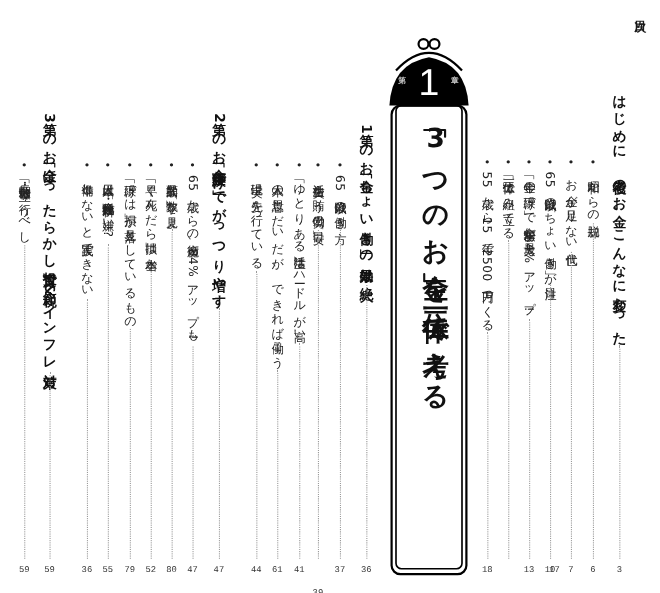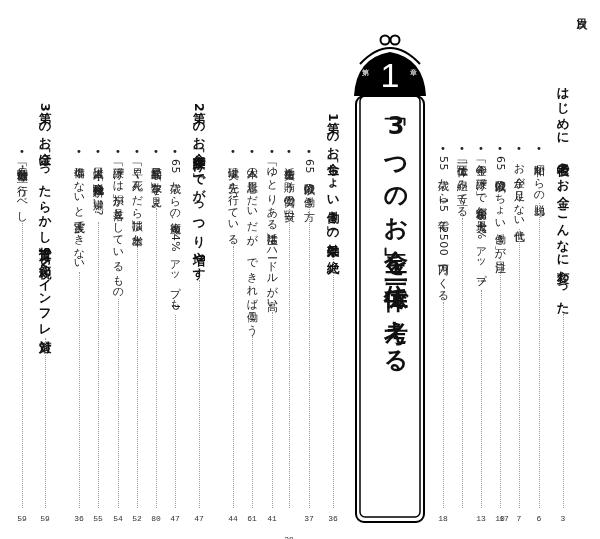--- a/index.html
+++ b/index.html
@@ -160,21 +160,21 @@
   <span class="vt item">「早く死んだら損」は本当か</span>
   <span class="leader"></span>
 </div>
 <div class="pnum" style="left:125px;">52</div>
 
 <div class="col" style="left:108px; top:148px; height:360px;">
   <span class="bullet">•</span>
   <span class="vt item">「繰下げは損」が見落としているもの</span>
   <span class="leader"></span>
 </div>
-<div class="pnum" style="left:106px;">54</div>
+<div class="pnum" style="left:106px;">79</div>
 
 <div class="col" style="left:88px; top:148px; height:360px;">
   <span class="bullet">•</span>
   <span class="vt item mixed">日本人は「税・社会保険料」が嫌い!?</span>
   <span class="leader"></span>
 </div>
 <div class="pnum" style="left:86px;">55</div>
 
 <div class="col" style="left:69px; top:148px; height:360px;">
   <span class="bullet">•</span>

